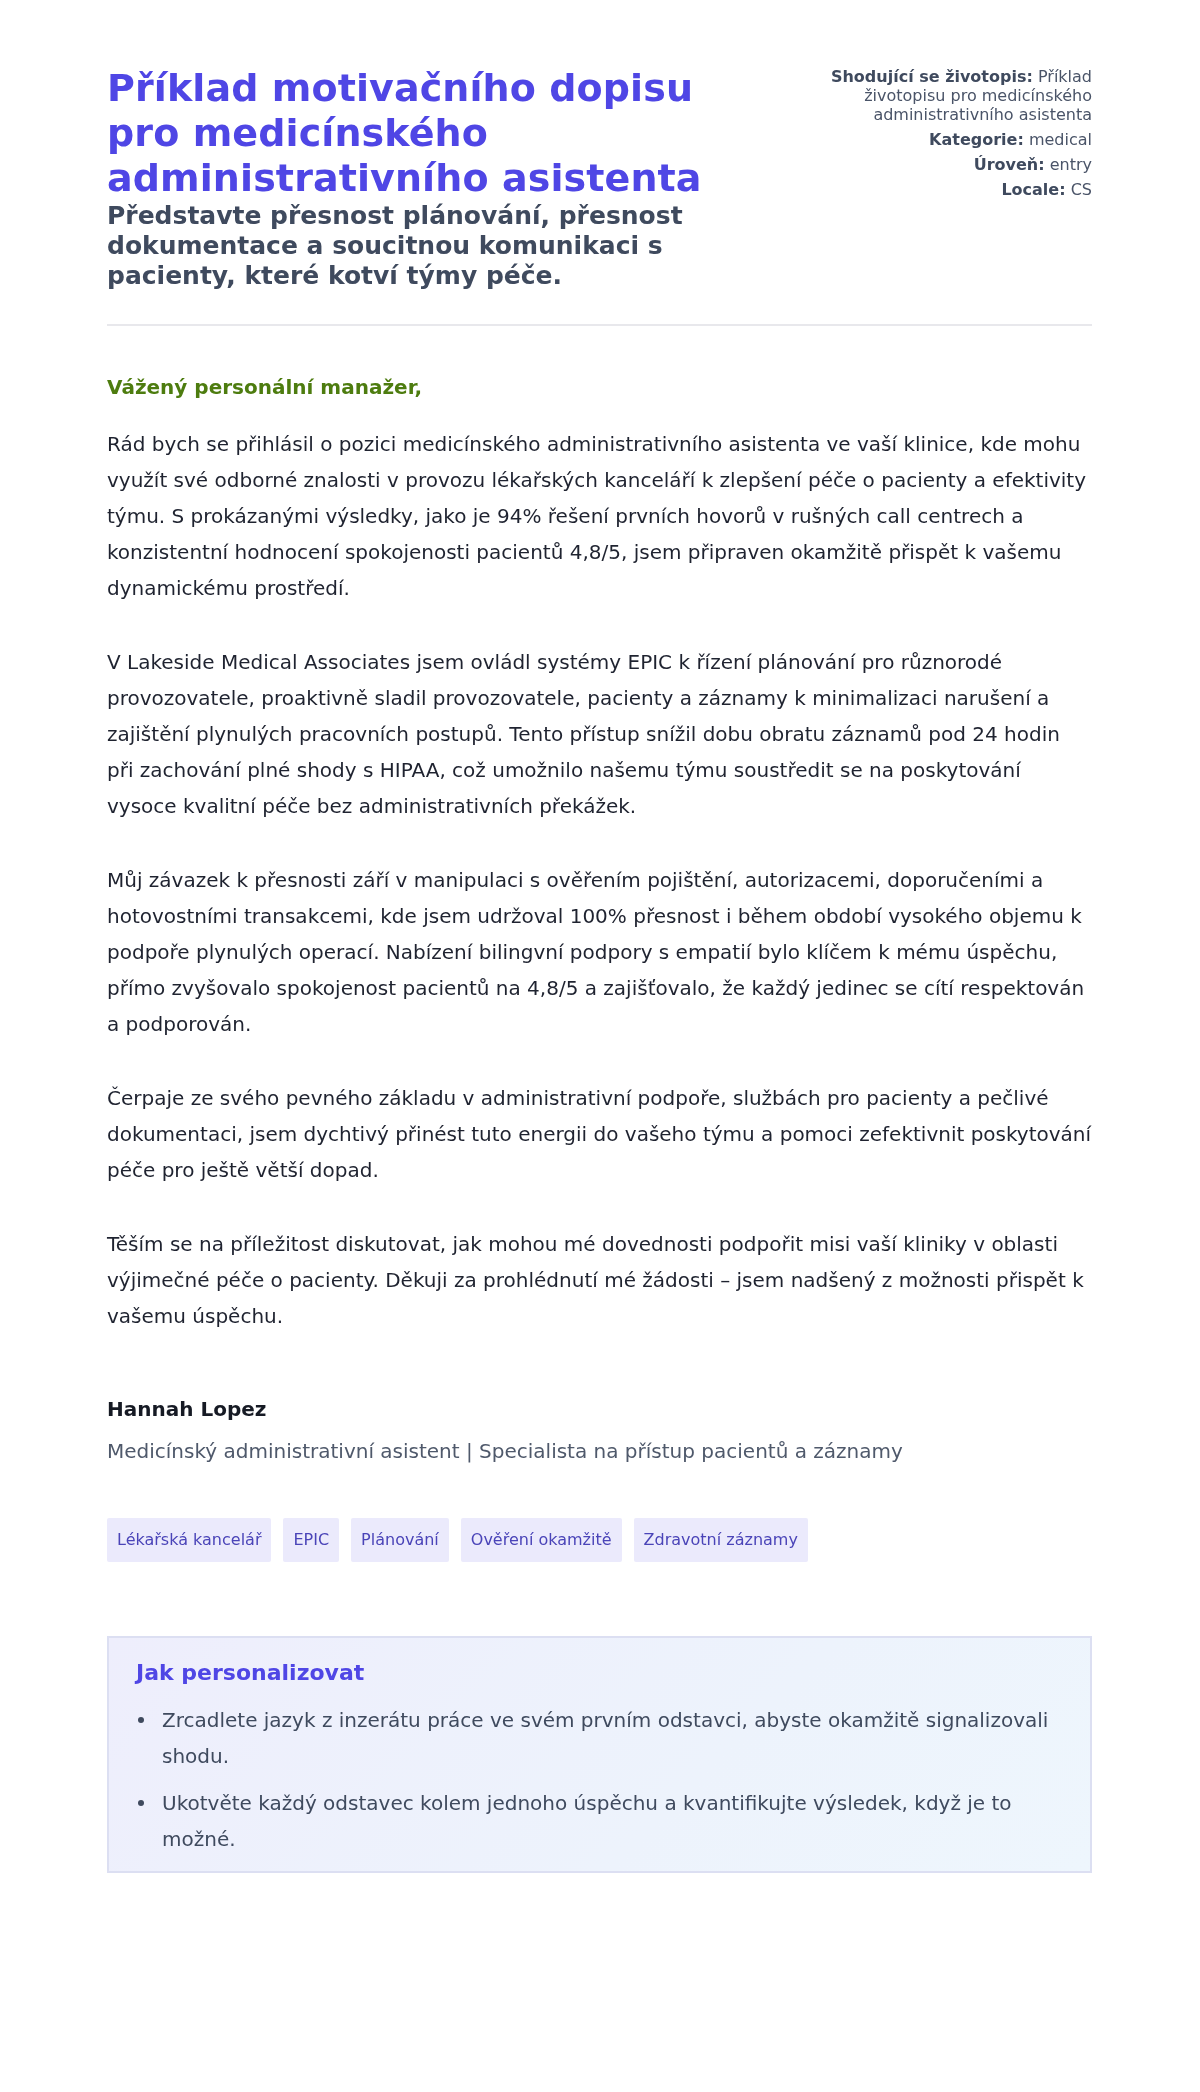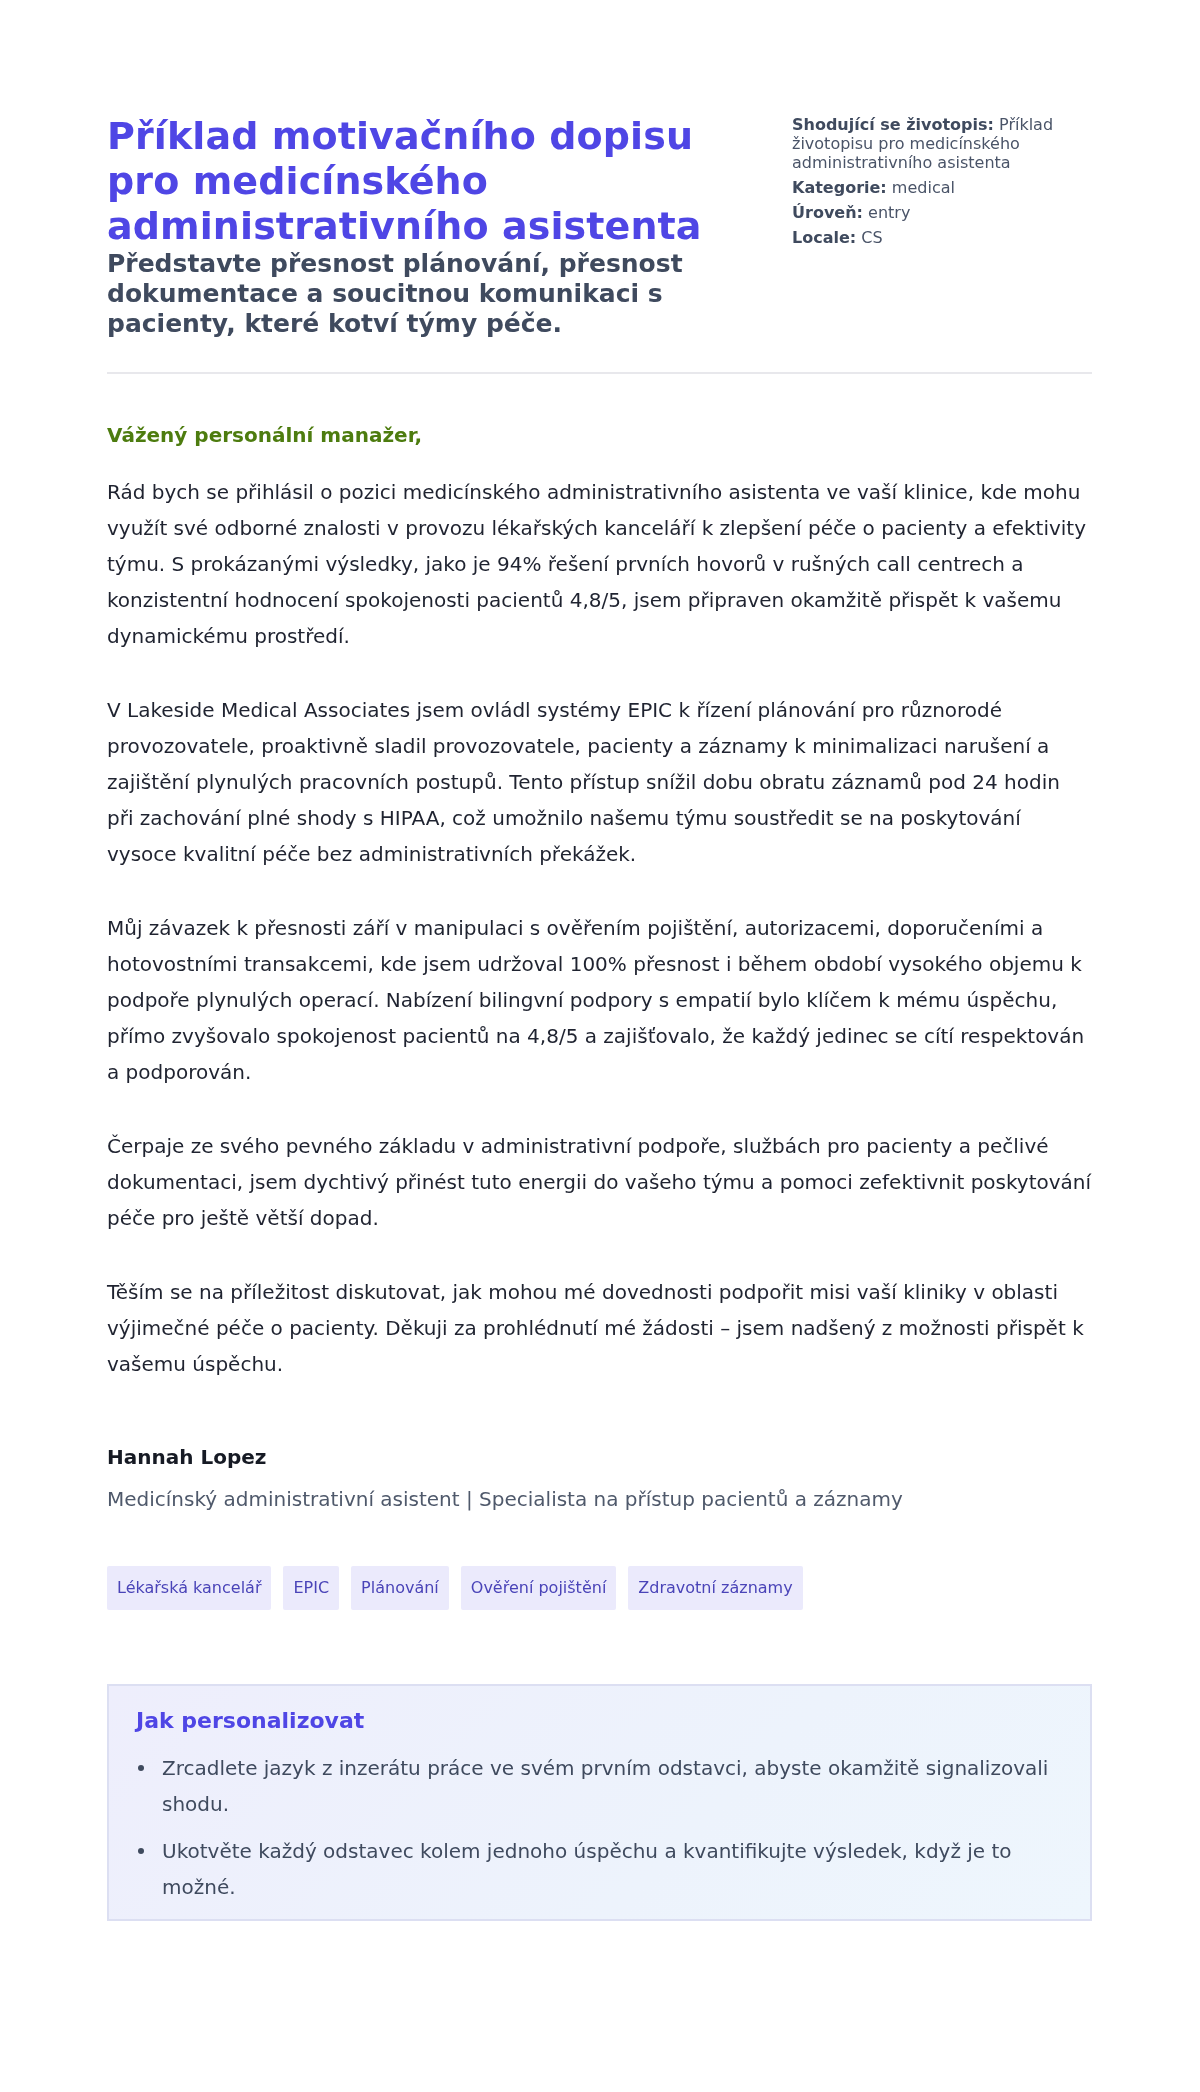--- a/index.html
+++ b/index.html
@@ -13,39 +13,39 @@
     .page {
       width: 1200px;
       padding: 66px 108px 70px 107px;
     }
     .header {
       display: flex;
       justify-content: space-between;
       align-items: flex-start;
       padding-bottom: 33px;
       border-bottom: 2px solid #e8e8ec;
-      margin-top: 48px;
     }
     .header-left { width: 640px; }
     .title {
       font-size: 38px;
       font-weight: bold;
       line-height: 45px;
       color: #4f46e5;
       letter-spacing: 0.1px;
     }
     .subtitle {
       font-size: 25px;
       font-weight: bold;
       line-height: 30px;
       color: #3f4a5e;
       margin-top: 0px;
     }
     .meta {
       width: 300px;
+      text-align: right;
       font-size: 16px;
       line-height: 19px;
       color: #4a5468;
       padding-top: 1px;
     }
     .meta-row { margin-bottom: 6px; }
     .meta-row .k { font-weight: bold; color: #3f4a5e; }
     .meta-row.first .v { }
     .content { padding-top: 48px; }
     .greeting {
@@ -160,21 +160,21 @@
 
     <div class="signature">
       <div class="sig-name">Hannah Lopez</div>
       <div class="sig-role">Medicínský administrativní asistent | Specialista na přístup pacientů a záznamy</div>
     </div>
 
     <div class="tags">
       <span class="tag">Lékařská kancelář</span>
       <span class="tag">EPIC</span>
       <span class="tag">Plánování</span>
-      <span class="tag">Ověření pojištění</span>
+      <span class="tag">Ověření okamžitě</span>
       <span class="tag">Zdravotní záznamy</span>
     </div>
 
     <section class="tips">
       <h3 class="tips-title">Jak personalizovat</h3>
       <ul class="tips-list">
         <li class="tips-item">
           <span class="bullet"></span>
           <span>Zrcadlete jazyk z inzerátu práce ve svém prvním odstavci, abyste okamžitě signalizovali shodu.</span>
         </li>

